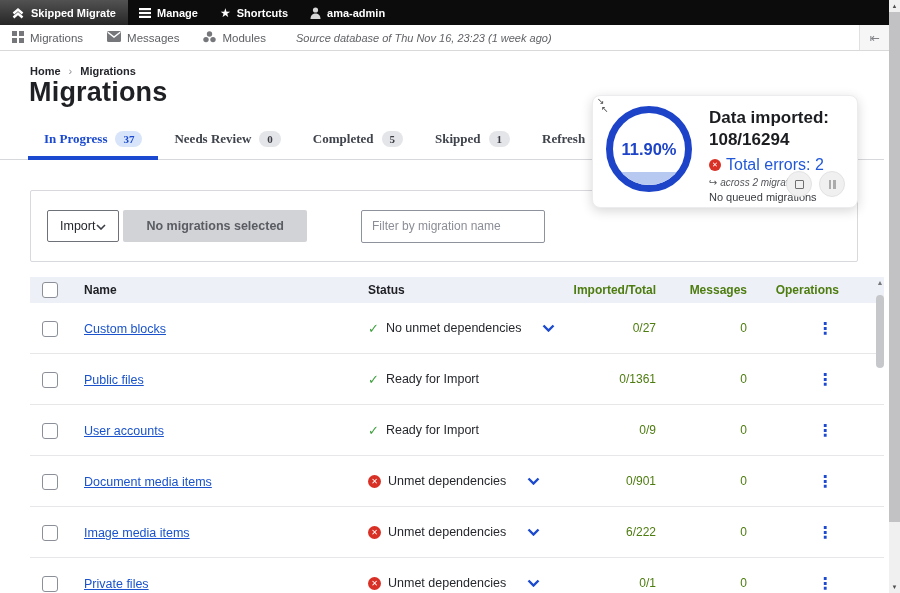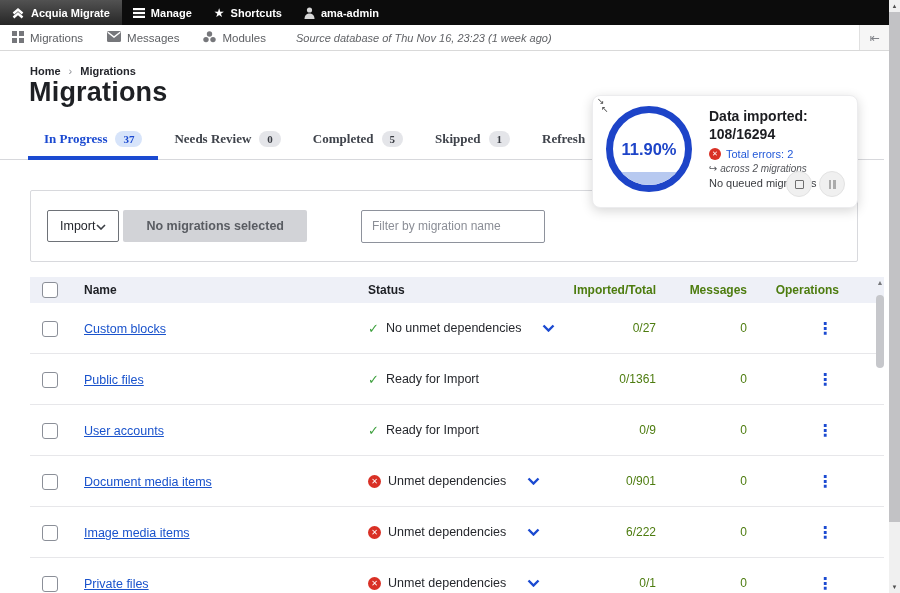--- a/index.html
+++ b/index.html
@@ -86,25 +86,25 @@
     border:1px solid #ececee; border-radius:8px; box-shadow:0 3px 12px rgba(0,0,0,.16); z-index:20; }
   .resize-handle { position:absolute; left:4px; top:1px; width:16px; height:18px;
     color:#4a4a4a; font-size:9px; line-height:8px; cursor:nwse-resize; }
   .resize-handle .a2 { margin-left:4px; }
   .ring { position:absolute; left:13px; top:10px; width:86px; height:86px; border-radius:50%;
     border:7px solid #1d44c8; background:#fff; overflow:hidden; display:flex;
     align-items:center; justify-content:center; }
   .ring-fill { position:absolute; left:0; right:0; bottom:0; height:13px; background:#b7c9f0; }
   .ring-pct { position:relative; color:#1d44c8; font-size:16.5px; font-weight:bold; }
   .pinfo { position:absolute; left:116px; top:11px; width:146px; }
-  .pinfo .hline { font-size:14px; font-weight:bold; color:#1c1d21; line-height:1.3; }
+  .pinfo .hline { font-size:17px; font-weight:bold; color:#1c1d21; line-height:1.3; }
   .err-row { display:flex; align-items:center; gap:5px; margin-top:5px; }
   .err-ic { display:inline-flex; width:12px; height:12px; border-radius:50%; background:#d93025;
     color:#fff; font-size:7px; font-weight:bold; align-items:center; justify-content:center; }
-  .err-link { font-size:11px; color:#2158d8; cursor:pointer; }
+  .err-link { font-size:16px; color:#2158d8; cursor:pointer; }
   .scope { font-size:10px; font-style:italic; color:#53555a; margin-top:3px; }
   .queued { font-size:11px; color:#3a3c40; margin-top:3px; }
   .pbtns { position:absolute; right:12px; bottom:10px; display:flex; gap:7px; }
   .cbtn { width:26px; height:26px; border-radius:50%; background:#f0f0f0; border:1px solid #e2e2e2;
     display:flex; align-items:center; justify-content:center; cursor:pointer; }
   .stop-sq { width:9px; height:9px; border:1.5px solid #6f6f6f; border-radius:1px; }
   .pause-bars { display:flex; gap:2px; }
   .pause-bars i { display:block; width:2.5px; height:9px; background:#ababab; }
 
   
@@ -118,21 +118,21 @@
 <body>
 
 <div class="admin-bar">
   <div class="brand">
     <span>
       <svg width="12" height="12" viewBox="0 0 12 12" fill="none" stroke="#fff" stroke-width="2.4">
           <path d="M1.5 6.5 L6 2.5 L10.5 6.5"></path>
           <path d="M1.5 10.5 L6 6.5 L10.5 10.5"></path>
         </svg>
     </span>
-    <span>Acquia Migrate</span>
+    <span>Skipped Migrate</span>
   </div>
   <div class="abar-item">
     <span>
       <svg width="12" height="10" viewBox="0 0 12 10" fill="#fff">
           <rect y="0" width="12" height="2.2"></rect>
           <rect y="3.9" width="12" height="2.2"></rect>
           <rect y="7.8" width="12" height="2.2"></rect>
         </svg>
     </span>
     <span>Manage</span>

